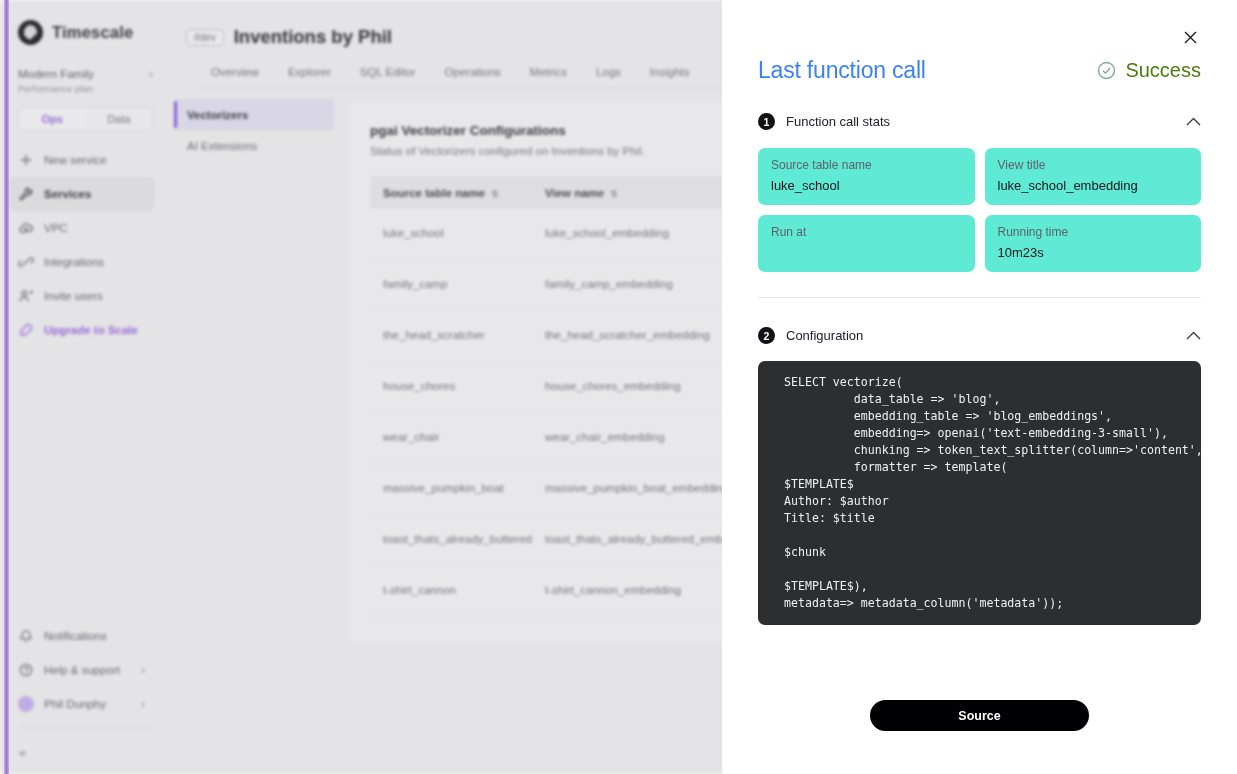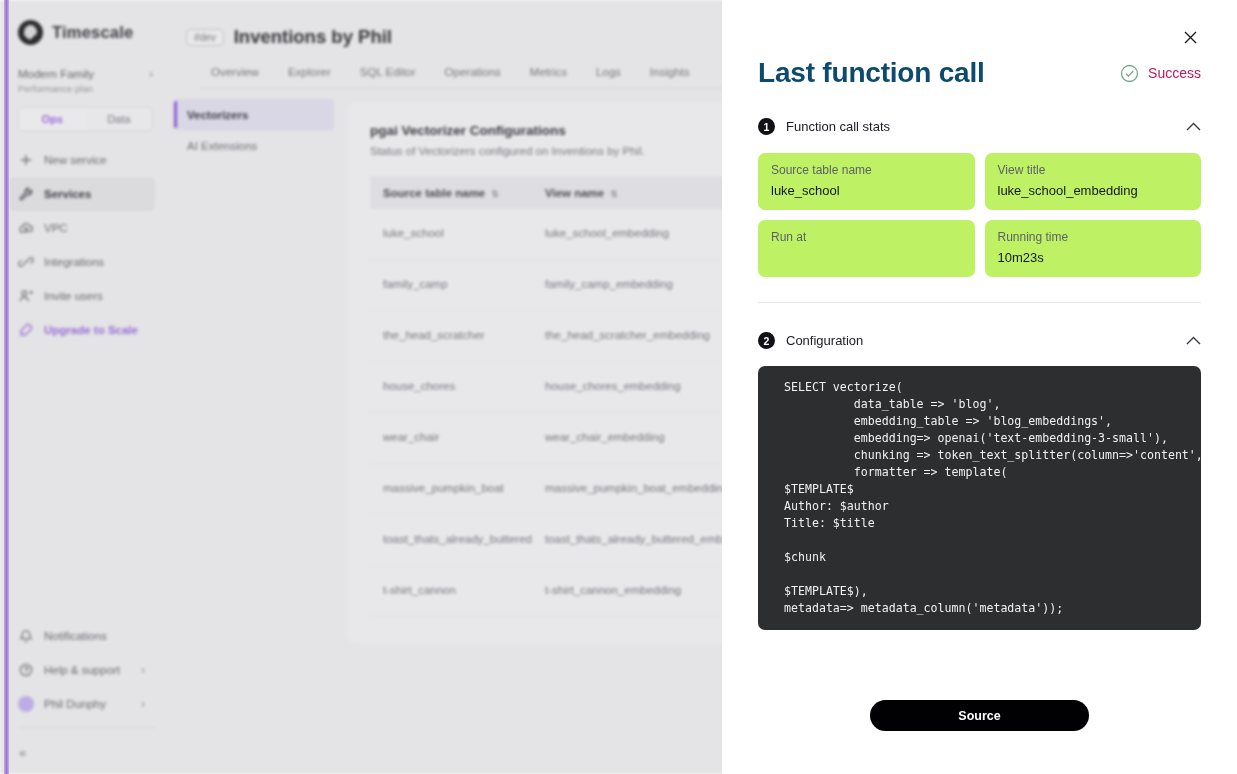--- a/index.html
+++ b/index.html
@@ -138,40 +138,40 @@
     padding: 0 36px; display: flex; flex-direction: column;
   }
   .drawer-close {
     align-self: flex-end; margin-top: 26px; width: 22px; height: 22px;
     display: flex; align-items: center; justify-content: center; color: #1d1d22;
   }
   .drawer-head {
     display: flex; align-items: center; justify-content: space-between;
     margin-top: 9px;
   }
-  .drawer-title { font-size: 28px; font-weight: bold; color: #0c4a6e; letter-spacing: -.2px; }
-  .status-badge { display: flex; align-items: center; gap: 9px; font-size: 14px; color: #be185d; }
+  .drawer-title { font-size: 23px; font-weight: normal; color: #3b82f6; letter-spacing: -.2px; }
+  .status-badge { display: flex; align-items: center; gap: 9px; font-size: 20px; color: #4d7c0f; }
   .status-ico { width: 19px; height: 19px; display: block; }
 
   .section-head {
     display: flex; align-items: center; gap: 11px;
     margin-top: 29px; padding-bottom: 4px;
   }
   .step-num {
     width: 17px; height: 17px; border-radius: 50%; background: #111116;
     color: #fff; font-size: 10.5px; font-weight: bold;
     display: flex; align-items: center; justify-content: center; flex: 0 0 17px;
   }
   .section-label { font-size: 13px; color: #20202a; }
   .section-toggle { margin-left: auto; color: #3a3a44; display: flex; }
 
   .stats-grid {
     display: grid; grid-template-columns: 1fr 1fr; gap: 10px; margin-top: 14px;
   }
-  .stat-card { background: #bef264; border-radius: 7px; padding: 10px 13px 12px 13px; }
+  .stat-card { background: #5eead4; border-radius: 7px; padding: 10px 13px 12px 13px; }
   .stat-label { font-size: 12px; color: #5f5f6a; }
   .stat-value { font-size: 13px; color: #16161c; padding-top: 6px; }
 
   .hr { height: 1px; background: #e8e8ed; margin-top: 25px; }
 
   .code-block {
     margin-top: 13px; background: #2d2e30; border-radius: 7px;
     padding: 13px 26px; color: #f1f1f3;
     font-family: "DejaVu Sans Mono", monospace; font-size: 11.6px;
     line-height: 1.47; white-space: pre; overflow: hidden;

